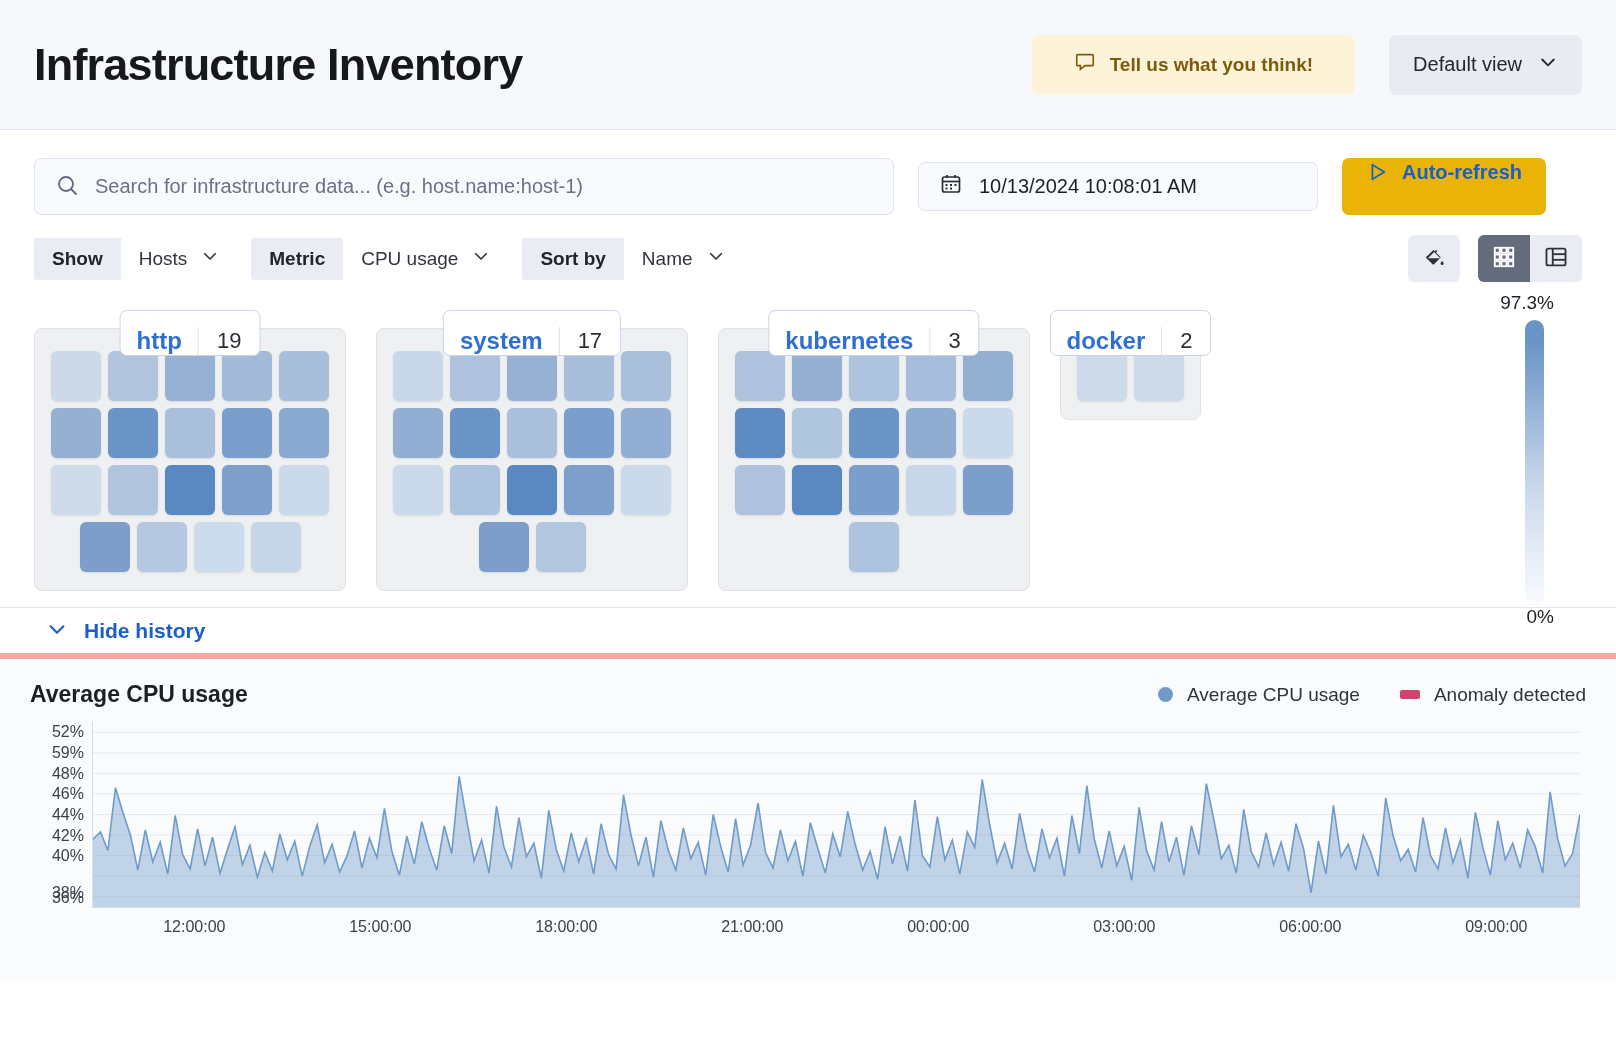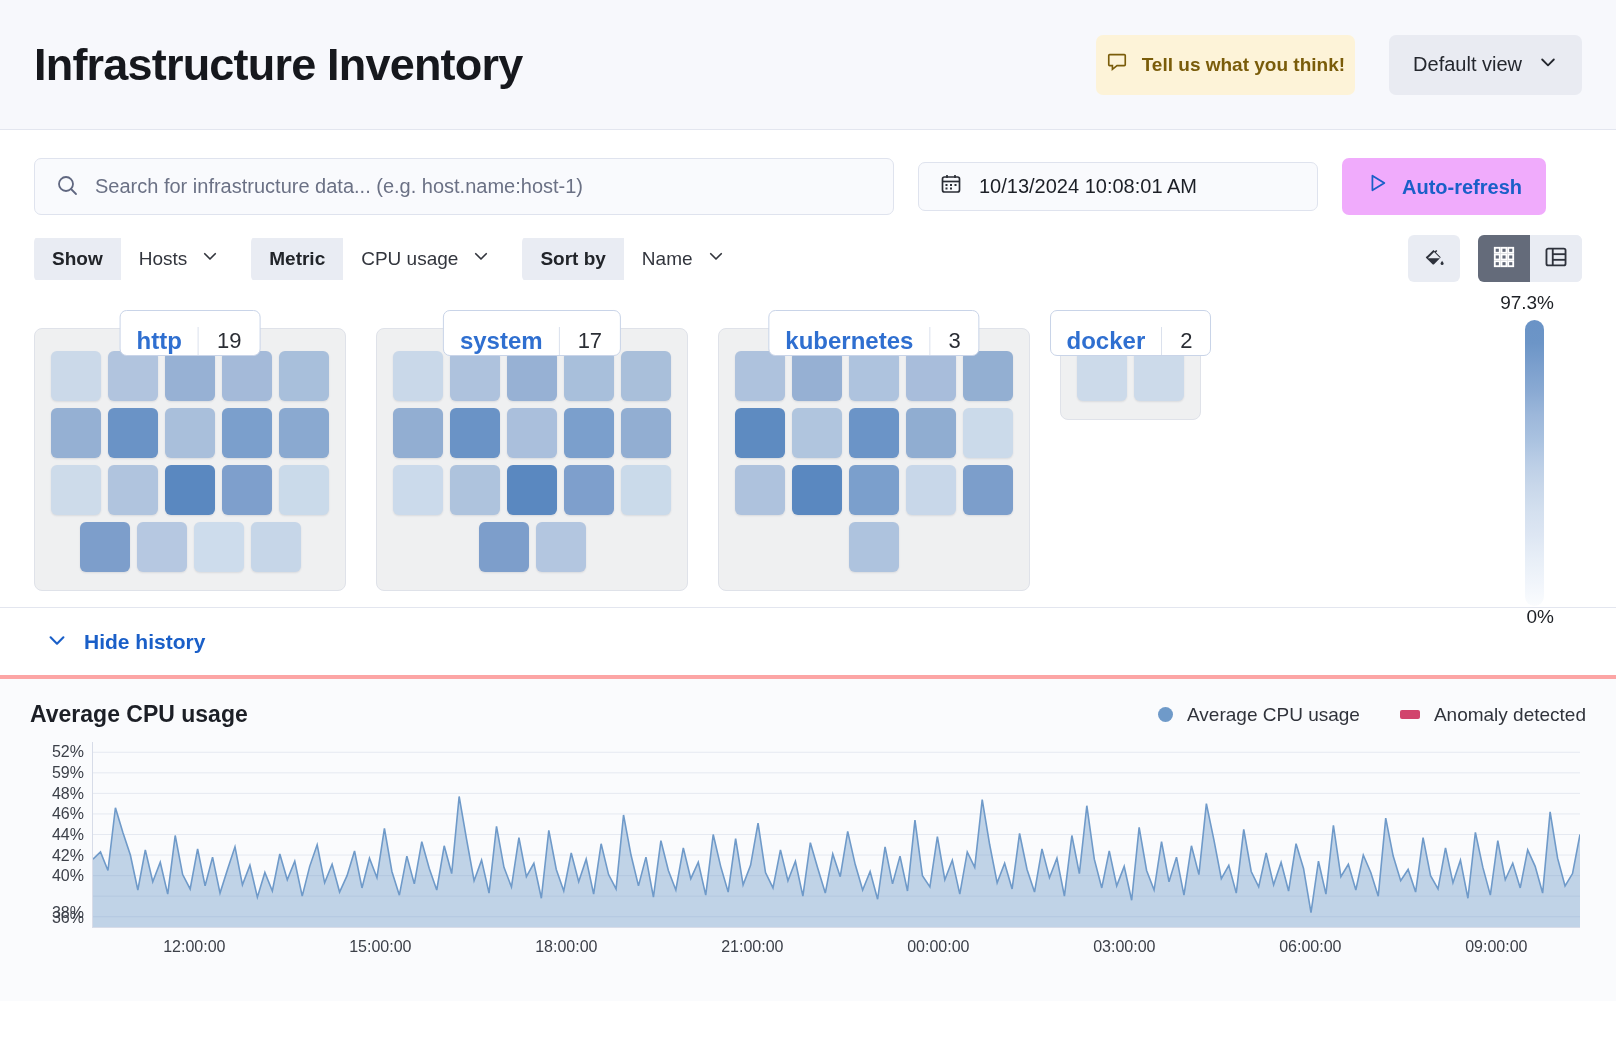--- a/index.html
+++ b/index.html
@@ -32,21 +32,21 @@
     margin-left: auto;
     display: flex;
     align-items: center;
     gap: 34px;
   }
   .feedback-btn {
     background: #fdf3d8;
     border: none;
     border-radius: 7px;
     height: 60px;
-    padding: 0 10px;
+    padding: 0 42px;
     display: flex;
     align-items: center;
     gap: 14px;
     color: #7a5c0a;
     font-size: 19px;
     font-weight: 700;
     cursor: pointer;
     font-family: inherit;
   }
   .view-btn {
@@ -99,26 +99,26 @@
     border-radius: 7px;
     display: flex;
     align-items: center;
     padding: 0 20px;
     gap: 16px;
     font-size: 20px;
     color: #1c1f26;
   }
   .refresh-btn {
     height: 57px;
-    background: #f0abfc;
+    background: #eab308;
     border: none;
     border-radius: 7px;
-    padding: 16px 24px;
-    display: flex;
-    align-items: flex-end;
+    padding: 3px 24px;
+    display: flex;
+    align-items: flex-start;
     gap: 14px;
     color: #1a5fc8;
     font-size: 20px;
     font-weight: 700;
     cursor: pointer;
     font-family: inherit;
   }
 
   
   .filter-row {
@@ -275,22 +275,22 @@
     border-radius: 10px;
     background: linear-gradient(to bottom,
       #6a93c6 0%, #6c95c7 8%, #7b9fcd 16%, #8aaad3 25%,
       #9cb7da 33%, #aac2e0 42%, #bbcee6 50%, #c8d7ea 58%,
       #d4e0ef 67%, #dde6f3 75%, #e7eef7 83%, #f1f5fb 92%, #fafcfe 100%);
   }
 
   
   .hide-history-bar {
     border-top: 1px solid #e3e6ef;
-    border-bottom: 4px solid #fca5a5;
-    height: 72px;
+    border-bottom: 6px solid #fca5a5;
+    height: 52px;
     display: flex;
     align-items: center;
     padding: 0 46px;
     gap: 16px;
     background: #ffffff;
   }
   .hide-history-text {
     color: #1a5fc8;
     font-size: 21px;
     font-weight: 700;

